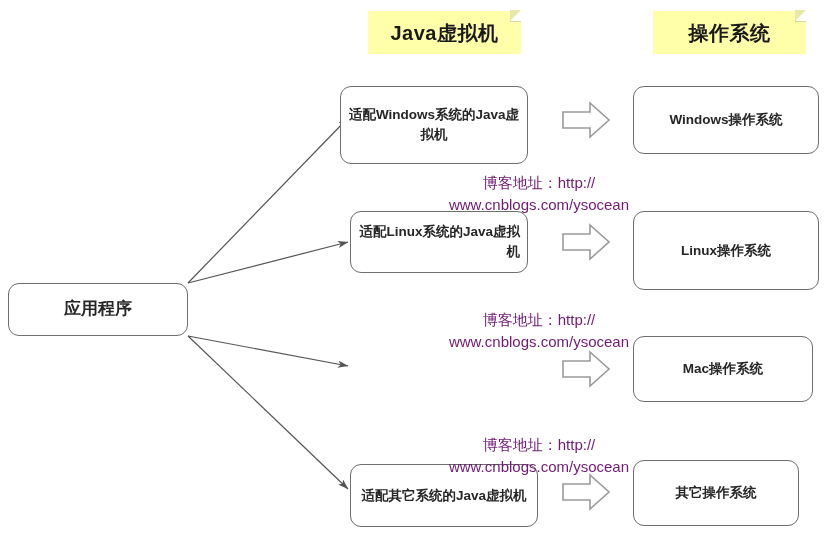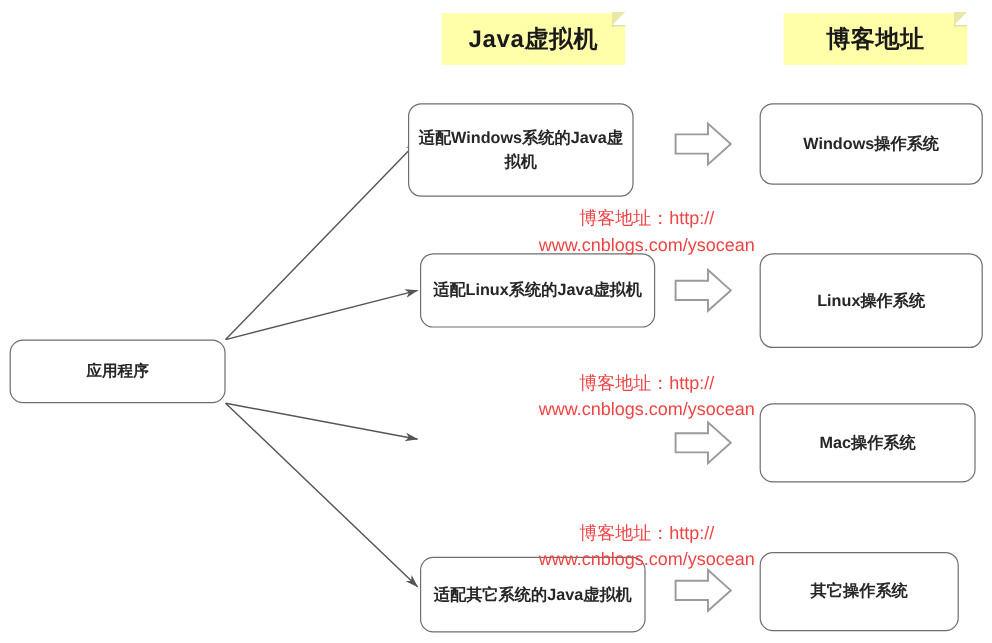--- a/index.html
+++ b/index.html
@@ -79,28 +79,28 @@
     text-align: center;
     padding: 4px 7px;
   }
   .node .node-label {
     font-size: 13.5px;
     font-weight: bold;
     color: #262626;
     line-height: 1.45;
   }
   .node.root .node-label {
-    font-size: 13px;
+    font-size: 17px;
   }
 
   
   .watermark {
     position: absolute;
     z-index: 4;
-    color: #ef4444;
+    color: #701a75;
     font-size: 15px;
     line-height: 1.45;
     text-align: center;
     width: 250px;
     pointer-events: none;
     white-space: pre-line;
     font-family: "Liberation Sans", "DejaVu Sans", sans-serif;
   }
 </style>
 </head>
@@ -134,33 +134,33 @@
       <path d="M563,484 L590,484 L590,475 L609,492 L590,509 L590,500 L563,500 Z" fill="#ffffff" stroke="#9a9a9a" stroke-width="1.6" stroke-linejoin="miter"></path>
     </g>
   </svg>
 
   <div class="banner" style="left:368px; top:11px; width:153px; height:43px;">
     <span class="banner-label">Java虚拟机</span>
     <span class="fold"></span>
   </div>
 
   <div class="banner" style="left:653px; top:11px; width:153px; height:43px;">
-    <span class="banner-label">博客地址</span>
+    <span class="banner-label">操作系统</span>
     <span class="fold"></span>
   </div>
 
   <div class="node root" style="left:8px; top:283px; width:180px; height:53px;">
     <span class="node-label">应用程序</span>
   </div>
 
   <div class="node" style="left:340px; top:86px; width:188px; height:78px;">
     <span class="node-label">适配Windows系统的Java虚拟机</span>
   </div>
 
-  <div class="node" style="left:350px; top:211px; width:196px; height:62px;">
+  <div class="node" style="left:350px; top:211px; width:178px; height:62px;text-align:right;">
     <span class="node-label">适配Linux系统的Java虚拟机</span>
   </div>
 
 
   <div class="node" style="left:350px; top:464px; width:188px; height:63px;">
     <span class="node-label">适配其它系统的Java虚拟机</span>
   </div>
 
   <div class="node" style="left:633px; top:86px; width:186px; height:68px;">
     <span class="node-label">Windows操作系统</span>

